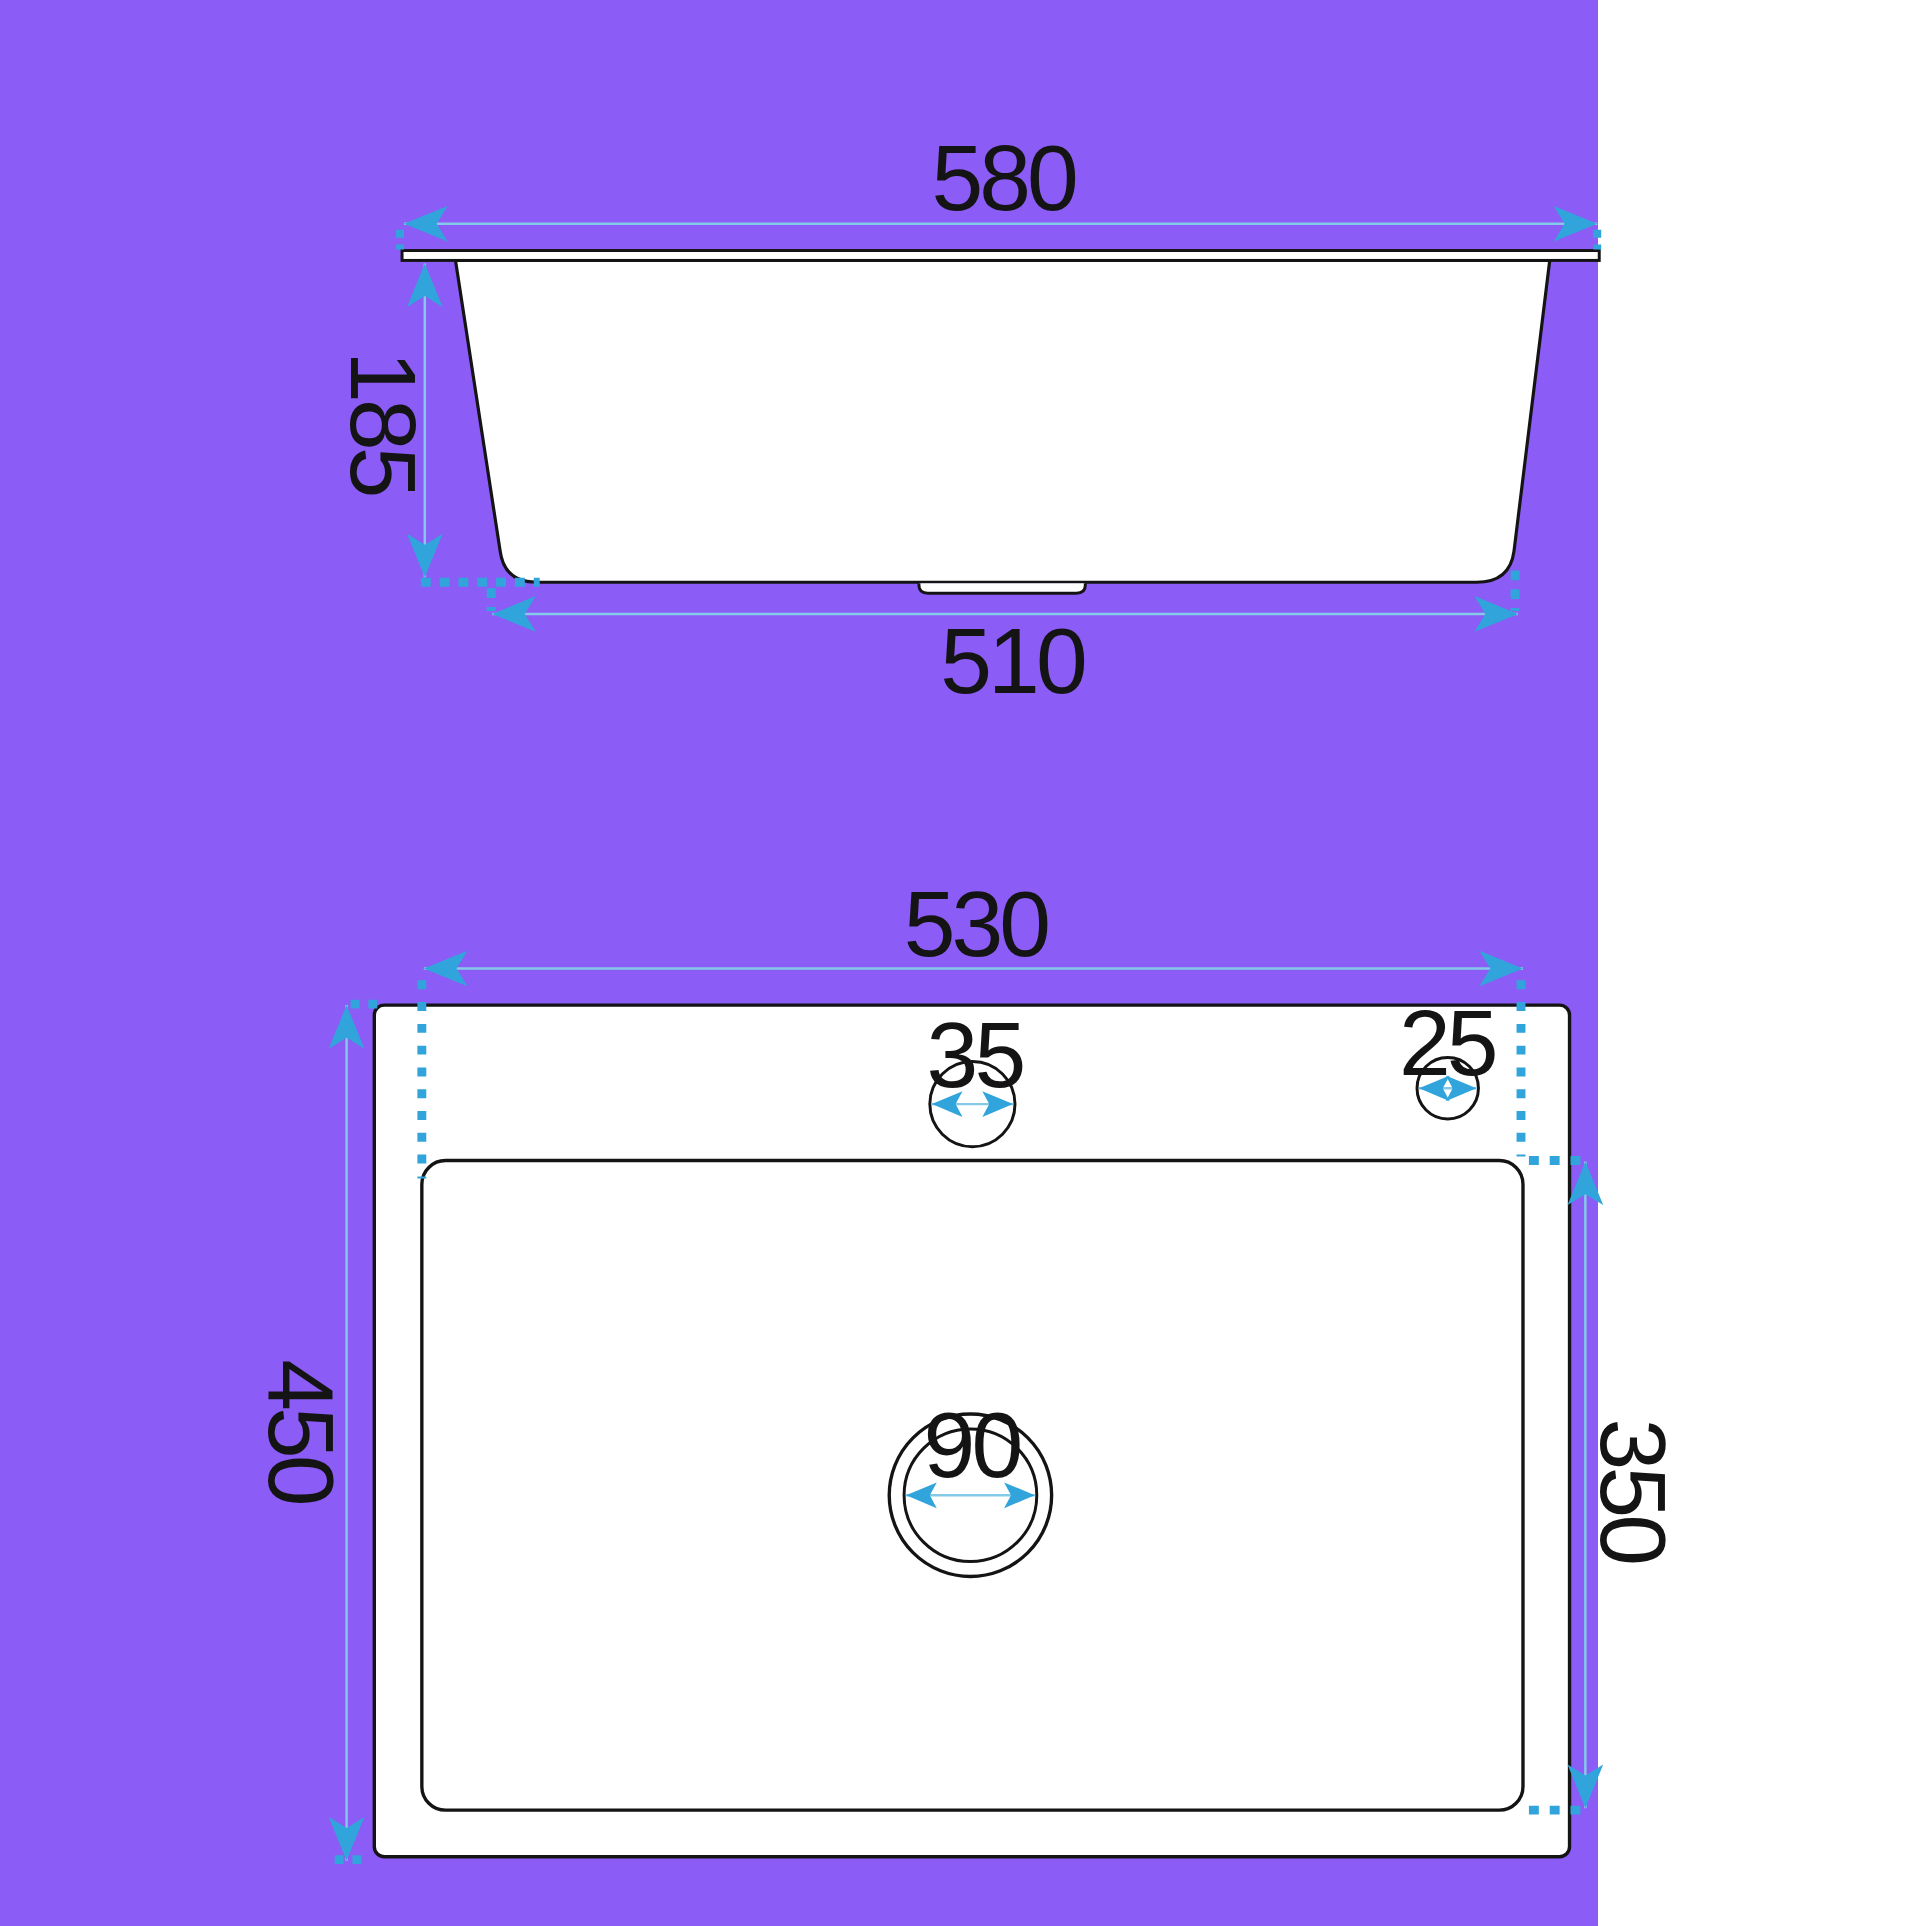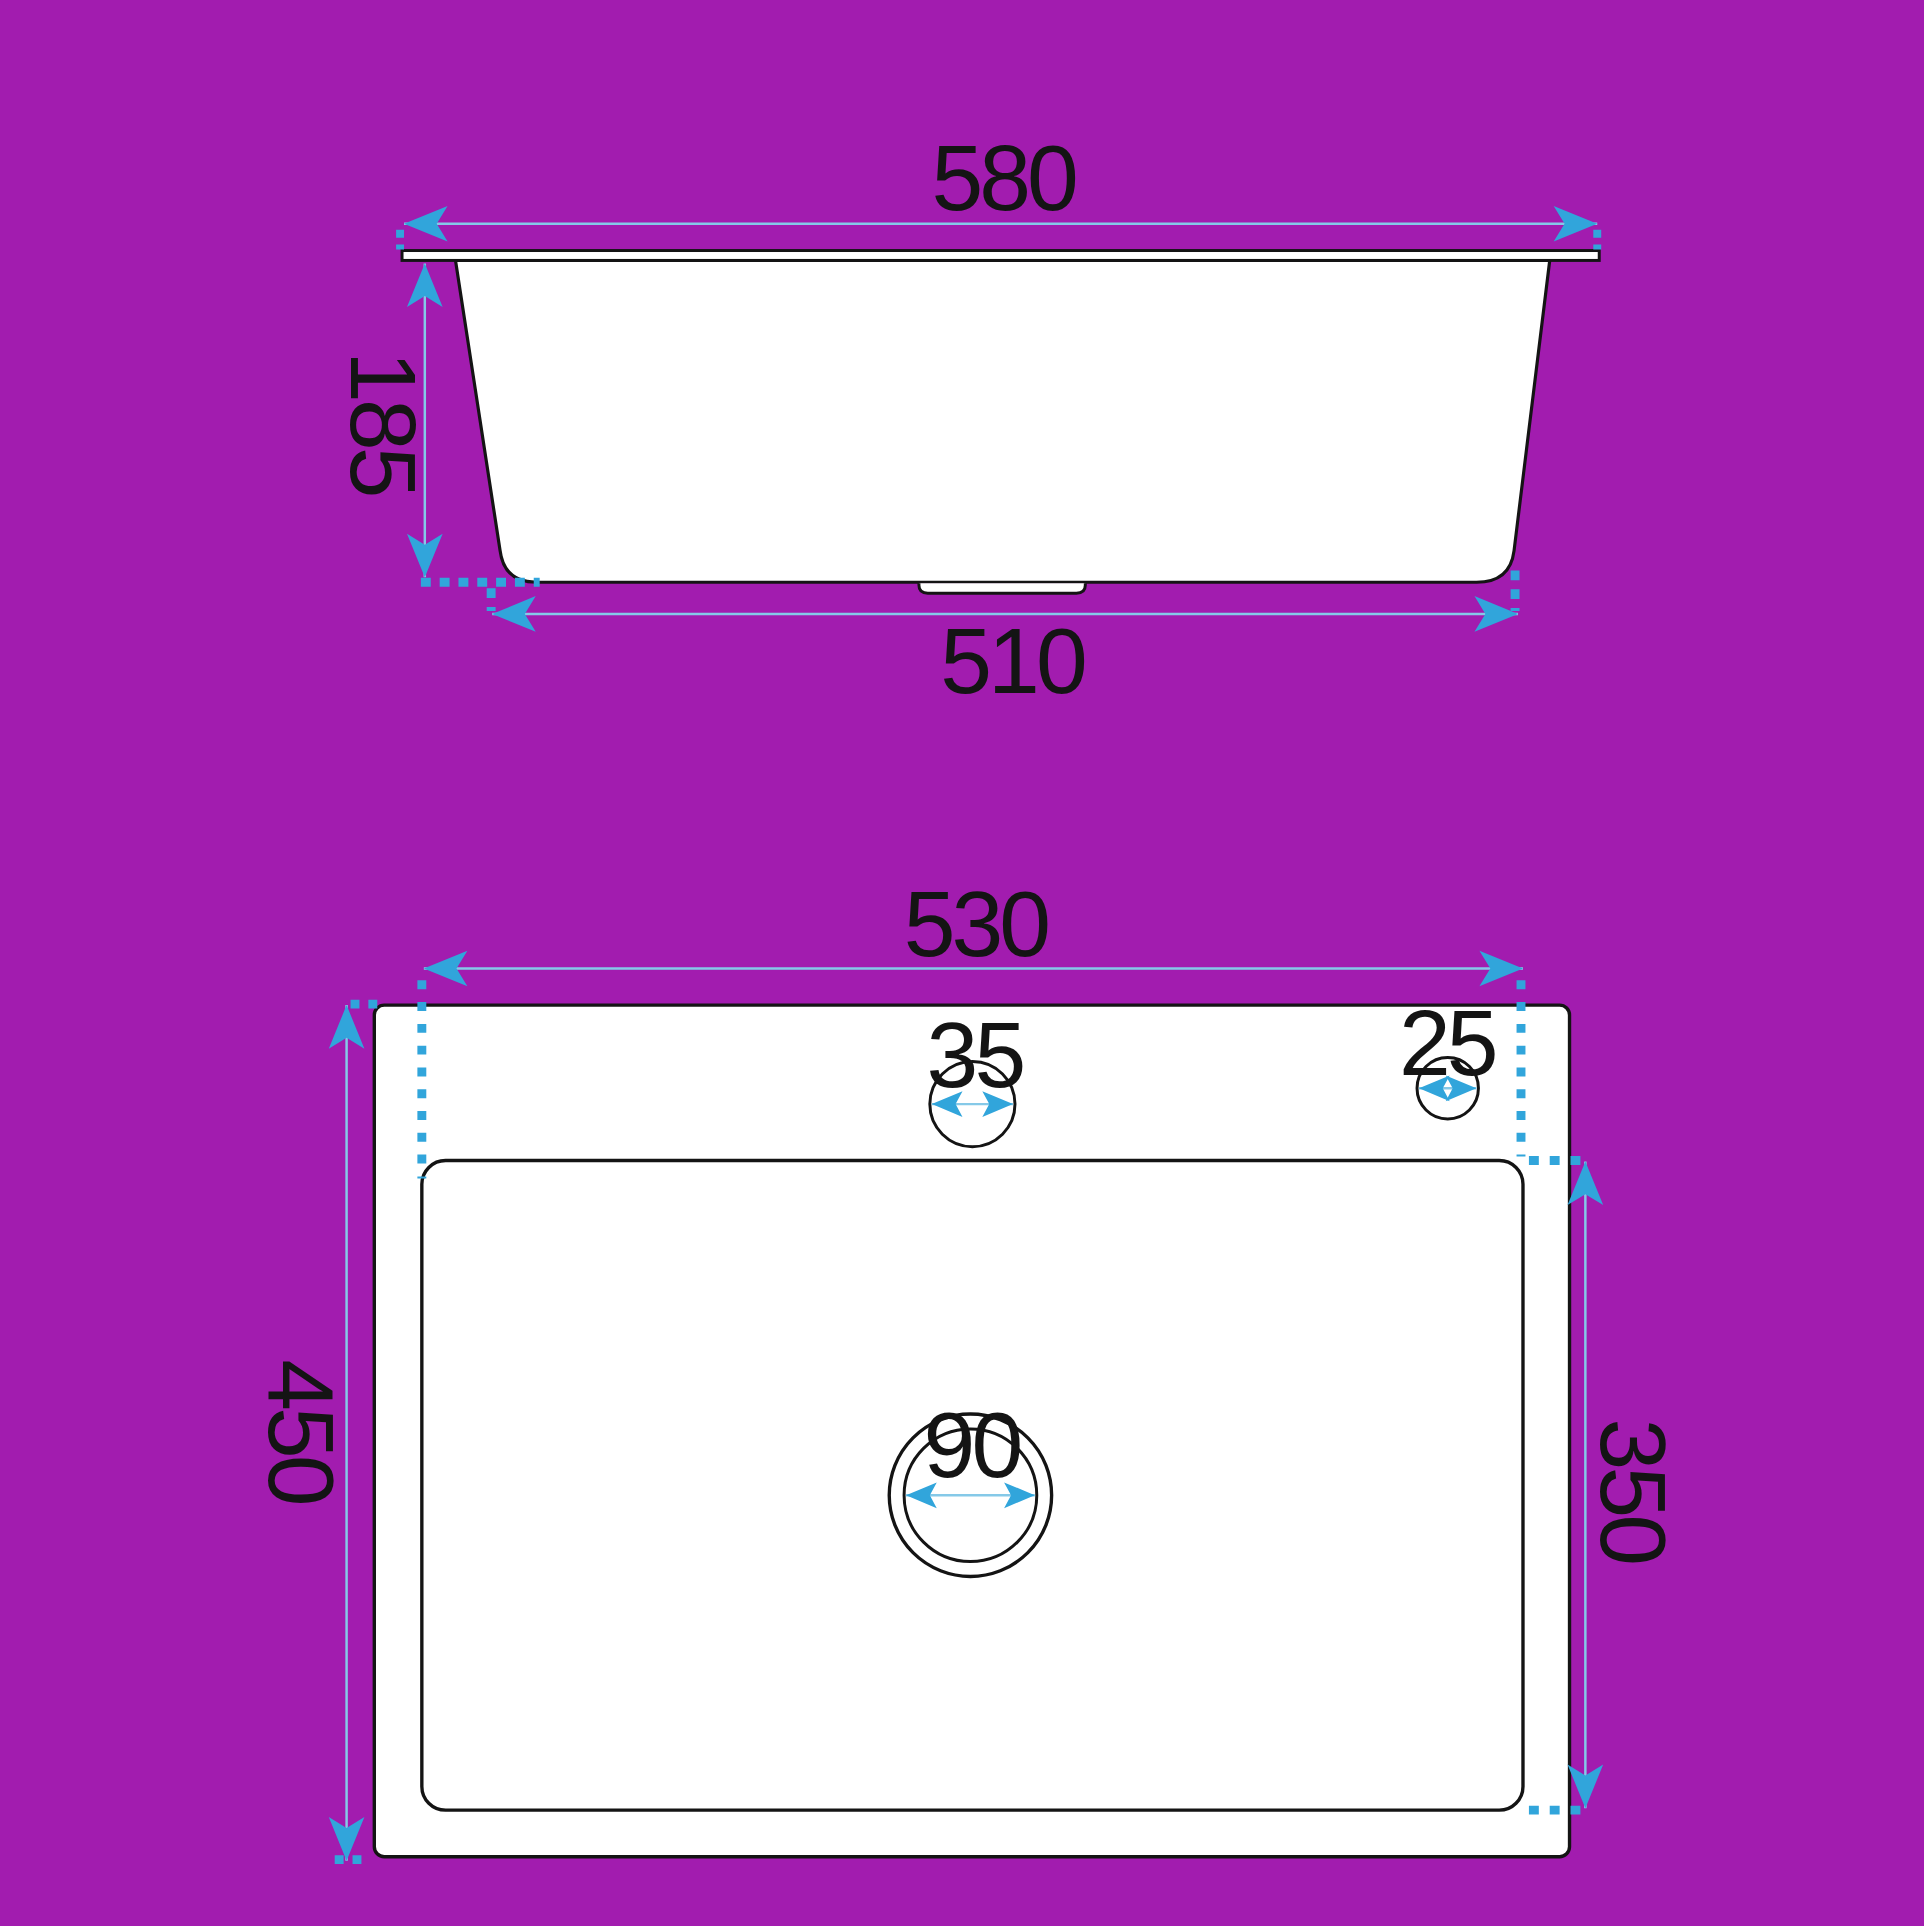--- a/index.html
+++ b/index.html
@@ -1,20 +1,20 @@
 <!DOCTYPE html>
 <html><head>
 <meta charset="utf-8">
 <style>
   html, body { margin: 0; padding: 0; background: #ffffff; }
   .canvas {
     position: relative;
-    width: 1924px;
+    width: 1598px;
     height: 1927px;
-    background: #a21caf;
+    background: #8b5cf6;
     font-family: "Liberation Sans", sans-serif;
   }
   svg { display: block; width: 1927px; height: 1927px; }
   text.dim {
     font-family: "Liberation Sans", sans-serif;
     font-size: 94px;
     letter-spacing: -4px;
     fill: #141414;
   }
 </style>

